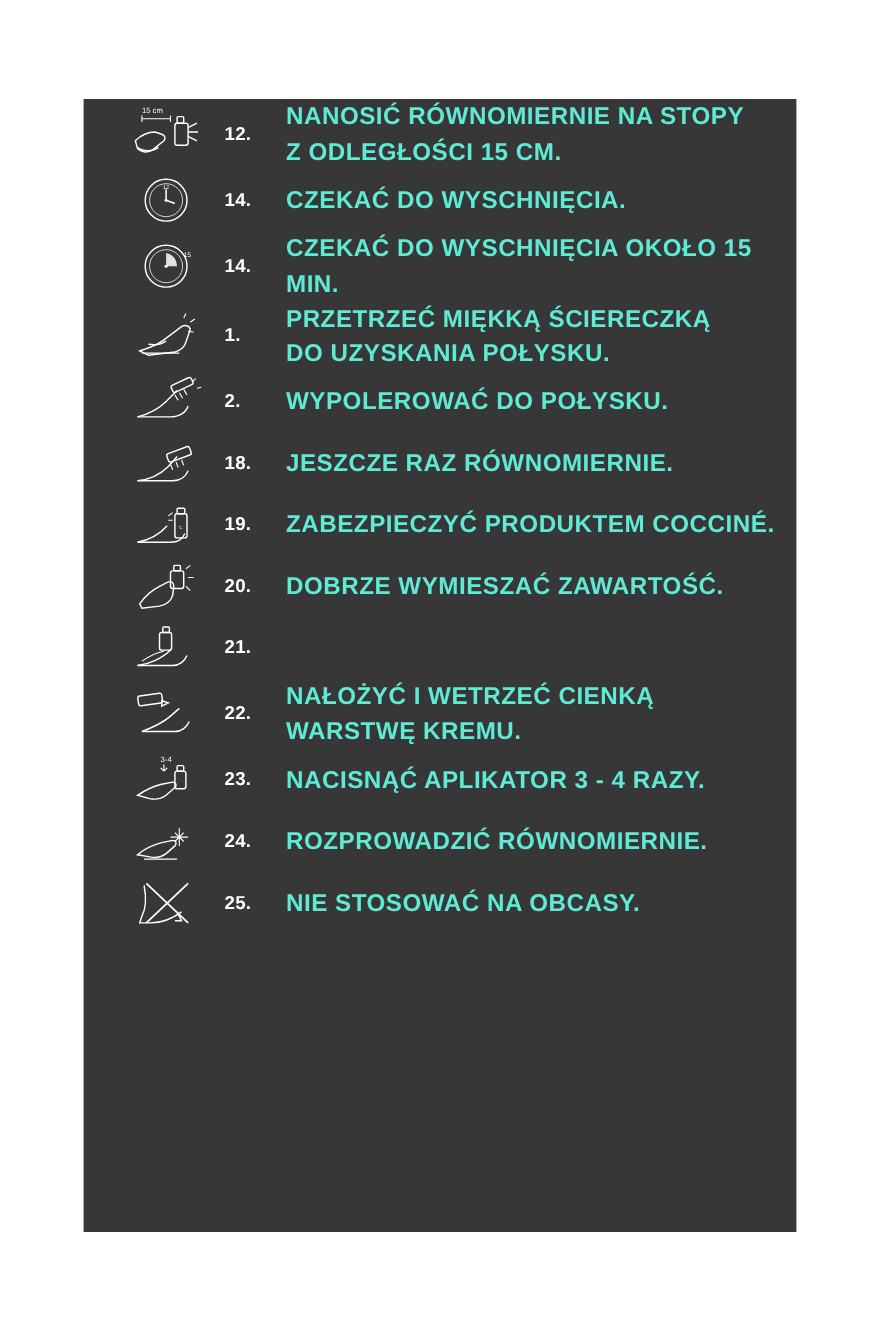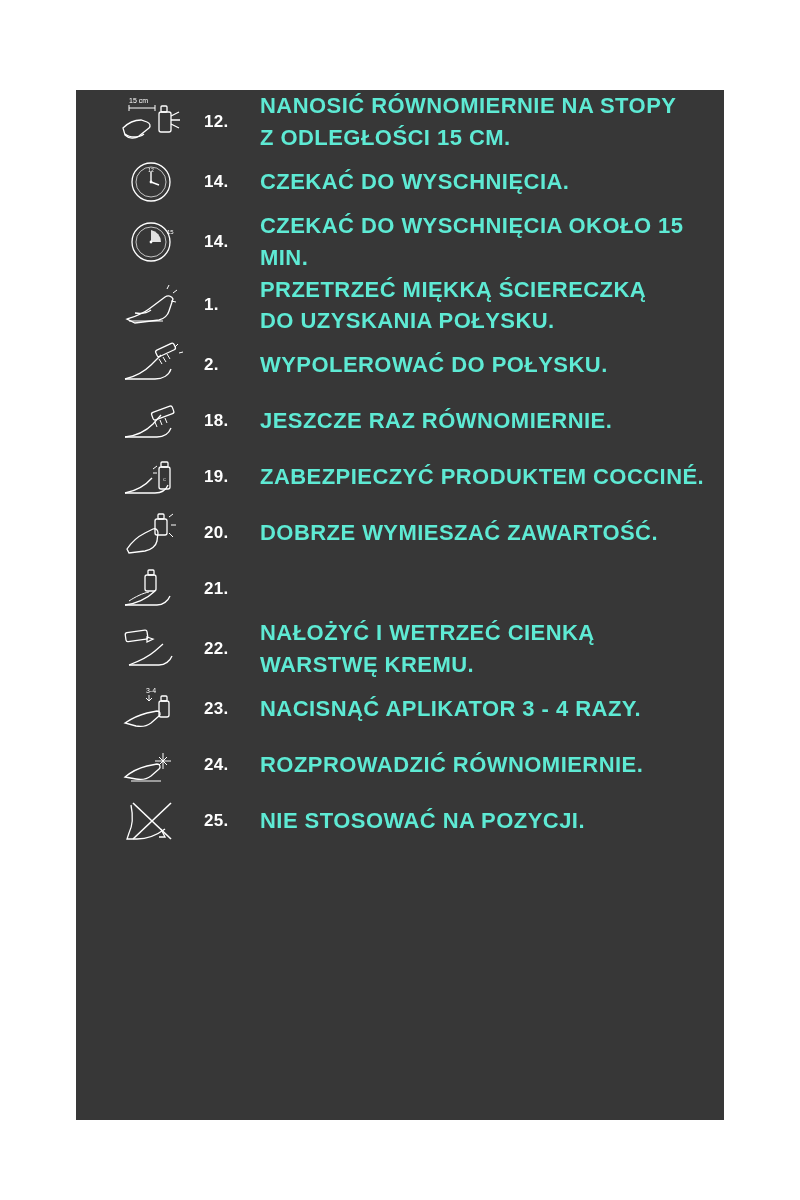--- a/index.html
+++ b/index.html
@@ -240,17 +240,17 @@
     <div class="row">
       <div class="icon-cell">
         <svg width="80" height="56" viewBox="0 0 80 56" fill="none" stroke="#ffffff" stroke-width="1.3">
           <path d="M16 12 c2 10 2 20 -2 28 l-2 6 l10 0 c10 0 20 -4 28 -10"></path>
           <path d="M46 36 l4 8 l-6 0"></path>
           <path d="M18 10 L56 46" stroke-width="1.6"></path>
           <path d="M56 10 L18 46" stroke-width="1.6"></path>
         </svg>
       </div>
       <div class="num-cell">25.</div>
-      <div class="txt-cell">NIE STOSOWAĆ NA POZYCJI.</div>
+      <div class="txt-cell">NIE STOSOWAĆ NA OBCASY.</div>
     </div>
 
   </div>
 </div>
 
 </body></html>

